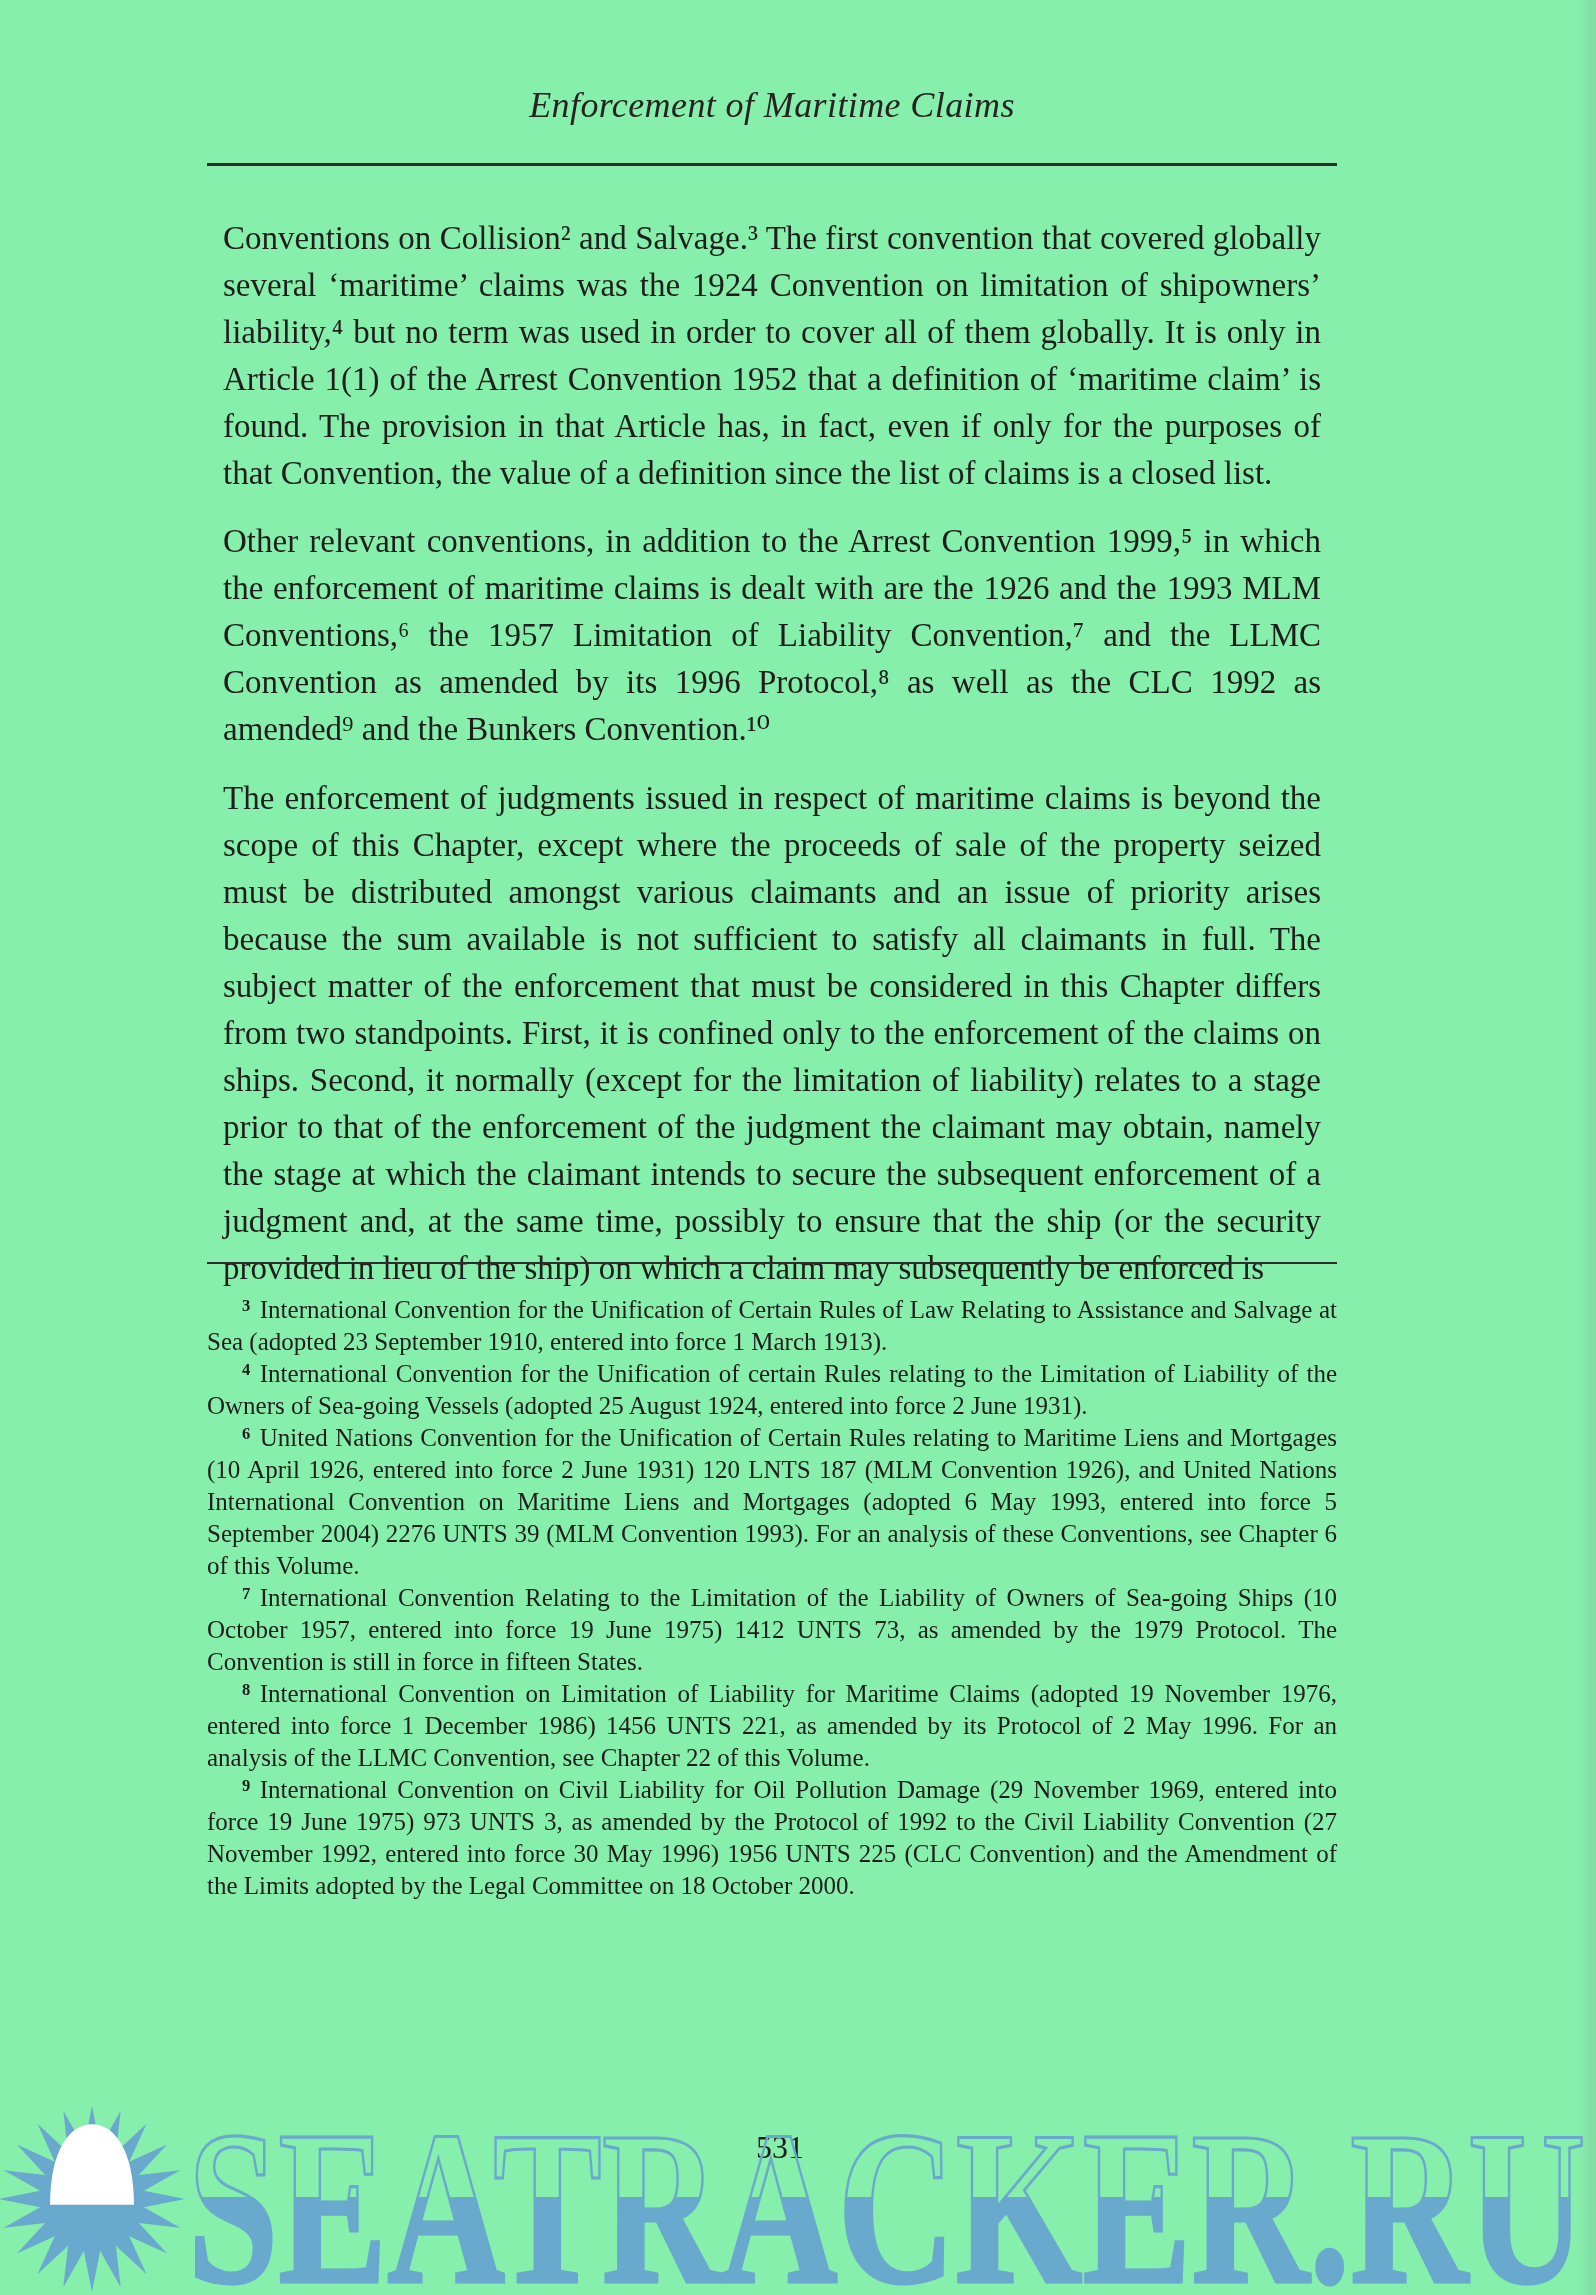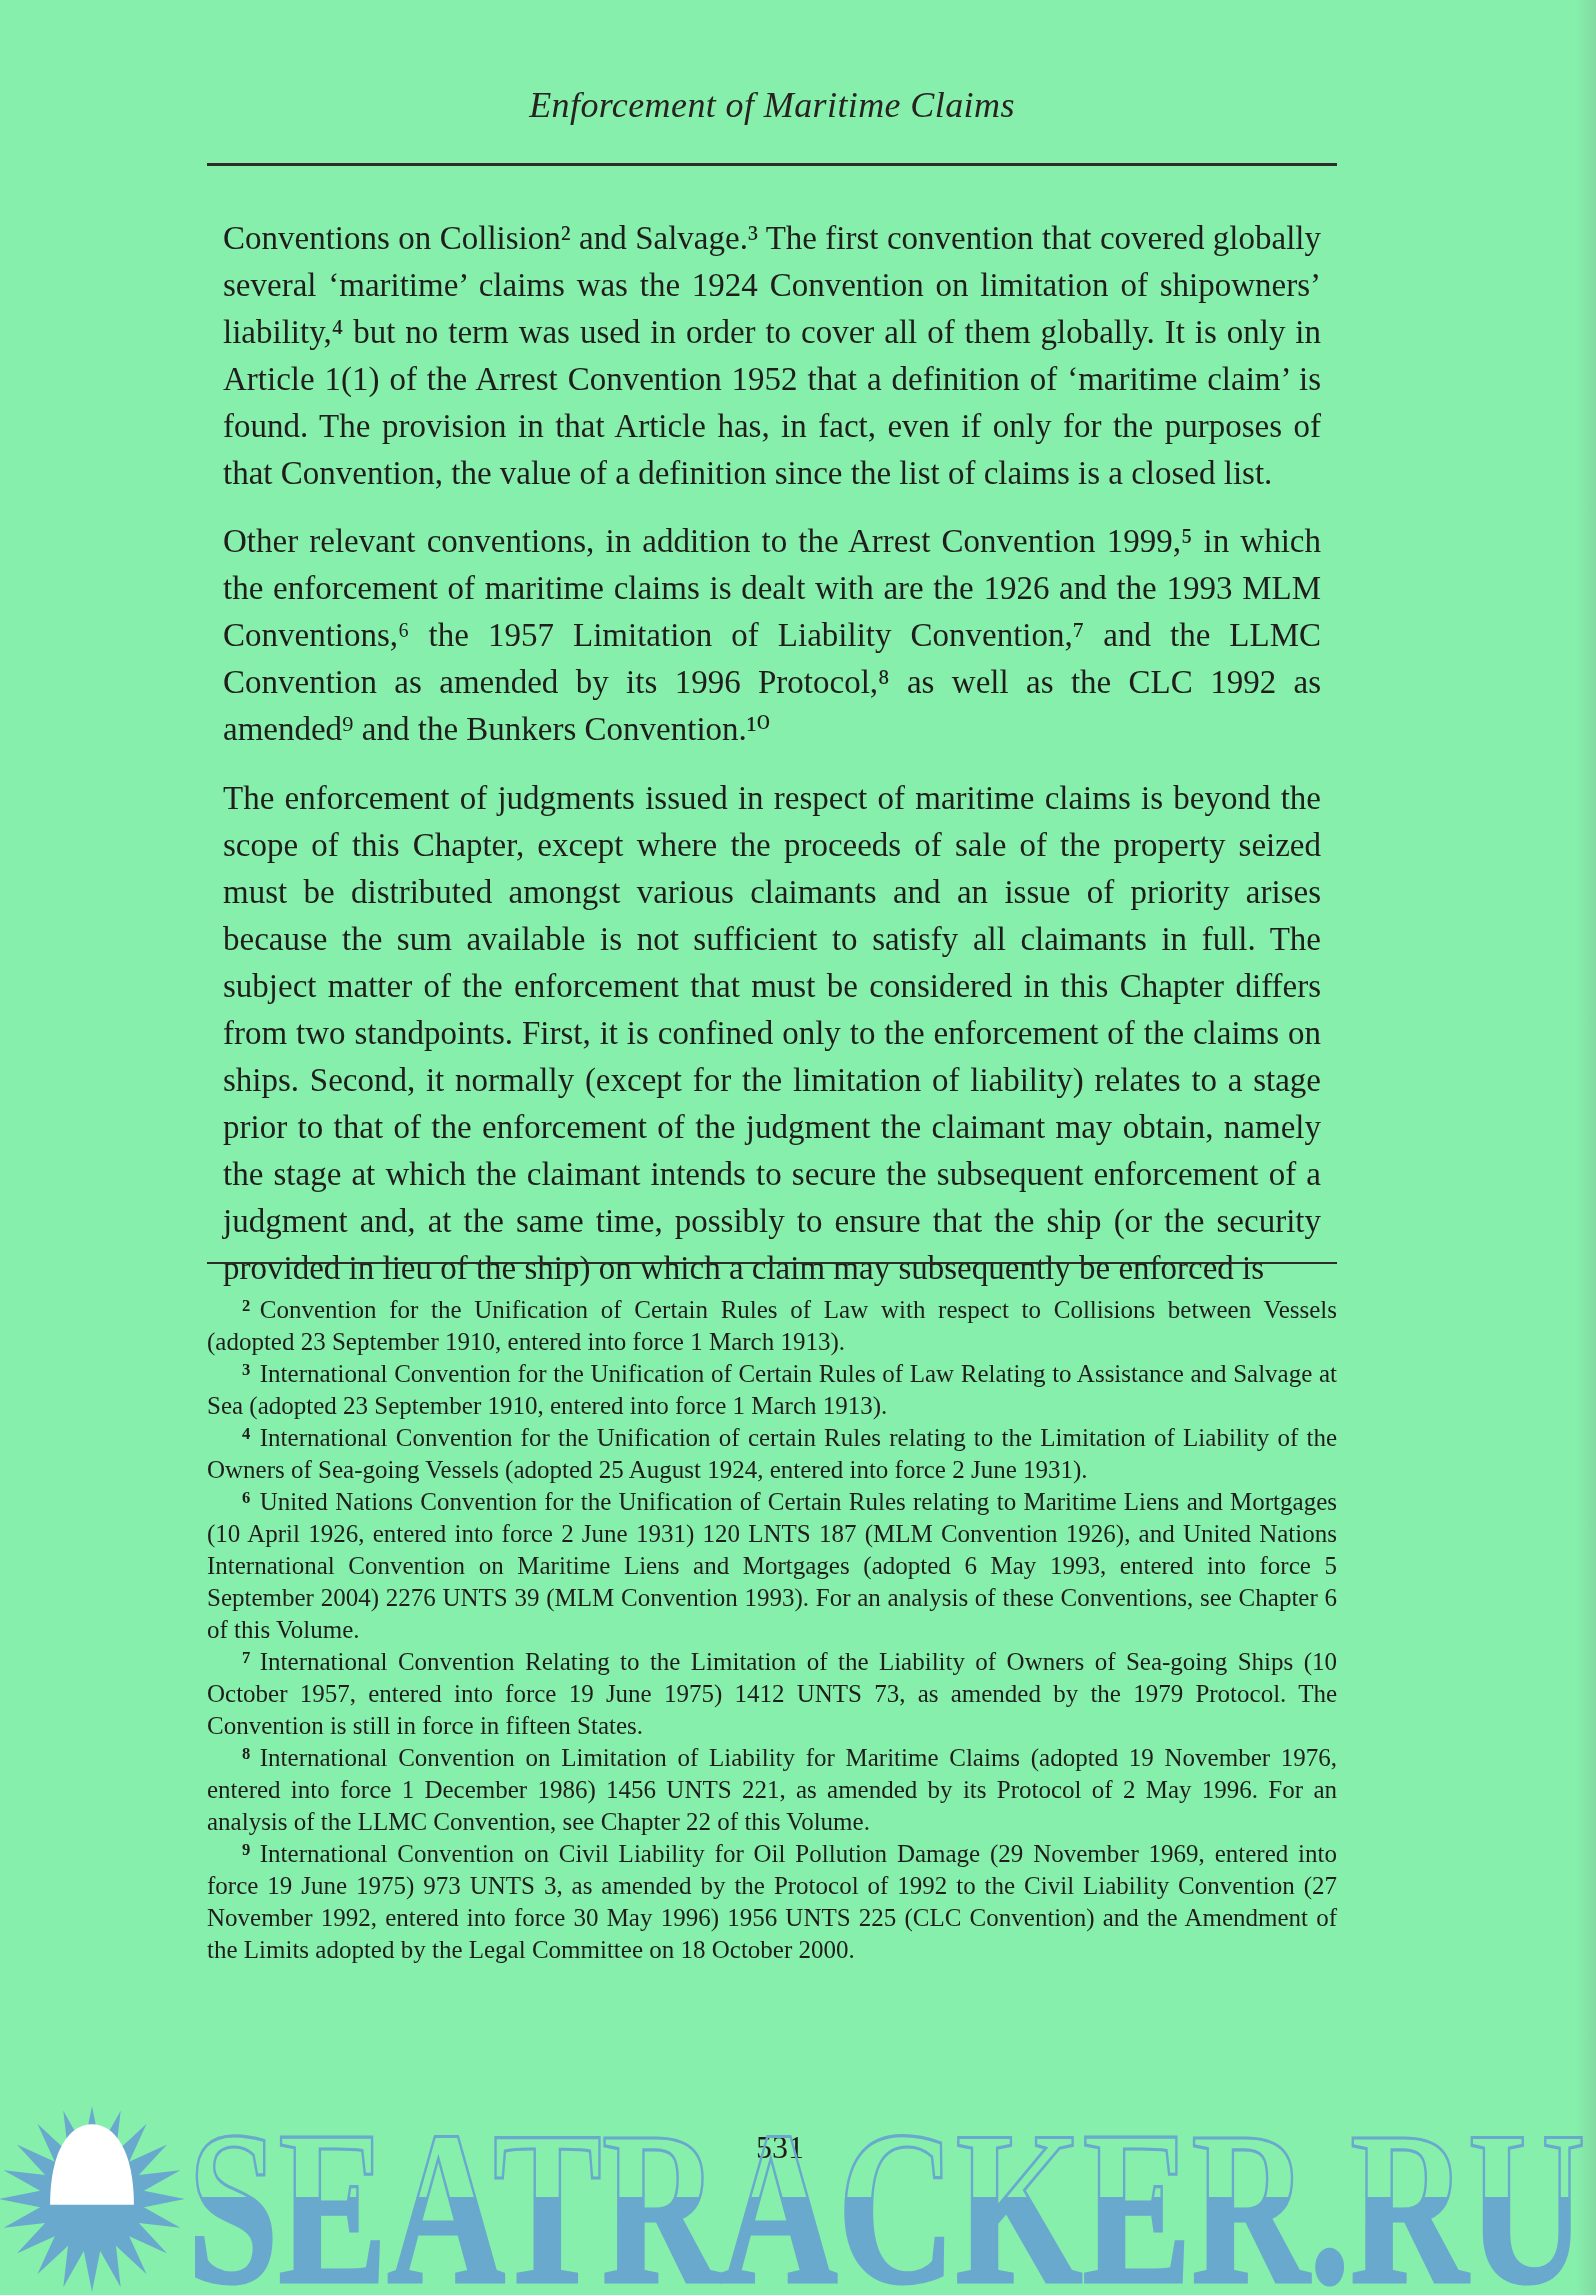--- a/index.html
+++ b/index.html
@@ -91,21 +91,20 @@
 
   <div class="body-text">
     <p>Conventions on Collision² and Salvage.³ The first convention that covered globally several ‘maritime’ claims was the 1924 Convention on limitation of shipowners’ liability,⁴ but no term was used in order to cover all of them globally. It is only in Article 1(1) of the Arrest Convention 1952 that a definition of ‘maritime claim’ is found. The provision in that Article has, in fact, even if only for the purposes of that Convention, the value of a definition since the list of claims is a closed list.</p>
     <p>Other relevant conventions, in addition to the Arrest Convention 1999,⁵ in which the enforcement of maritime claims is dealt with are the 1926 and the 1993 MLM Conventions,⁶ the 1957 Limitation of Liability Convention,⁷ and the LLMC Convention as amended by its 1996 Protocol,⁸ as well as the CLC 1992 as amended⁹ and the Bunkers Convention.¹⁰</p>
     <p>The enforcement of judgments issued in respect of maritime claims is beyond the scope of this Chapter, except where the proceeds of sale of the property seized must be distributed amongst various claimants and an issue of priority arises because the sum available is not sufficient to satisfy all claimants in full. The subject matter of the enforcement that must be considered in this Chapter differs from two standpoints. First, it is confined only to the enforcement of the claims on ships. Second, it normally (except for the limitation of liability) relates to a stage prior to that of the enforcement of the judgment the claimant may obtain, namely the stage at which the claimant intends to secure the subsequent enforcement of a judgment and, at the same time, possibly to ensure that the ship (or the security provided in lieu of the ship) on which a claim may subsequently be enforced is</p>
   </div>
 
   <div class="fn-rule"></div>
 
   <div class="footnotes">
-    <p><sup class="fn-num">2</sup><span>Convention for the Unification of Certain Rules of Law with respect to Collisions between Vessels (adopted 23 September 1910, entered into force 1 March 1913).</span></p>
     <p><sup class="fn-num">3</sup><span>International Convention for the Unification of Certain Rules of Law Relating to Assistance and Salvage at Sea (adopted 23 September 1910, entered into force 1 March 1913).</span></p>
     <p><sup class="fn-num">4</sup><span>International Convention for the Unification of certain Rules relating to the Limitation of Liability of the Owners of Sea-going Vessels (adopted 25 August 1924, entered into force 2 June 1931).</span></p>
     <p><sup class="fn-num">6</sup><span>United Nations Convention for the Unification of Certain Rules relating to Maritime Liens and Mortgages (10 April 1926, entered into force 2 June 1931) 120 LNTS 187 (MLM Convention 1926), and United Nations International Convention on Maritime Liens and Mortgages (adopted 6 May 1993, entered into force 5 September 2004) 2276 UNTS 39 (MLM Convention 1993). For an analysis of these Conventions, see Chapter 6 of this Volume.</span></p>
     <p><sup class="fn-num">7</sup><span>International Convention Relating to the Limitation of the Liability of Owners of Sea-going Ships (10 October 1957, entered into force 19 June 1975) 1412 UNTS 73, as amended by the 1979 Protocol. The Convention is still in force in fifteen States.</span></p>
     <p><sup class="fn-num">8</sup><span>International Convention on Limitation of Liability for Maritime Claims (adopted 19 November 1976, entered into force 1 December 1986) 1456 UNTS 221, as amended by its Protocol of 2 May 1996. For an analysis of the LLMC Convention, see Chapter 22 of this Volume.</span></p>
     <p><sup class="fn-num">9</sup><span>International Convention on Civil Liability for Oil Pollution Damage (29 November 1969, entered into force 19 June 1975) 973 UNTS 3, as amended by the Protocol of 1992 to the Civil Liability Convention (27 November 1992, entered into force 30 May 1996) 1956 UNTS 225 (CLC Convention) and the Amendment of the Limits adopted by the Legal Committee on 18 October 2000.</span></p>
   </div>
 
   <div class="page-number">531</div>
 

